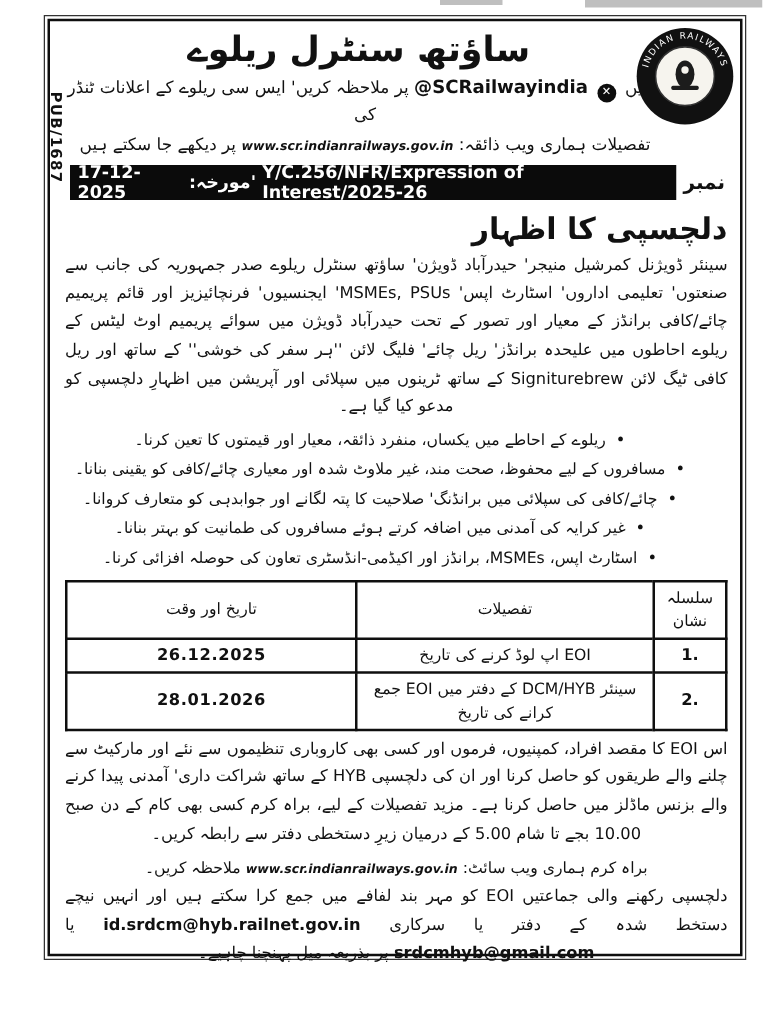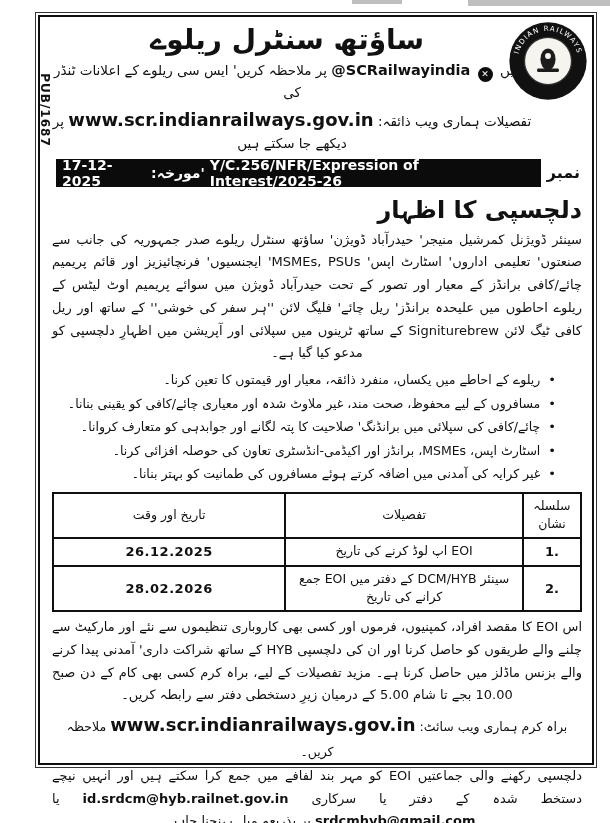--- a/index.html
+++ b/index.html
@@ -25,21 +25,21 @@
   }
   .logo{position:absolute;right:2px;top:2px;width:84px;height:84px;}
   .masthead{
     text-align:center;font-size:28px;font-weight:800;line-height:1.25;
     margin:2px 60px 0 0;letter-spacing:0;
   }
   .social-line,.web-line{
     text-align:center;font-size:13.5px;margin:3px 50px 0 0;line-height:1.5;
   }
   .handle{font-size:14.5px;margin-top:12px;}
-  .url{font-size:18px;}
+  .url{font-size:10px;font-style:italic;}
   .x-badge{
     display:inline-flex;width:15px;height:15px;border-radius:50%;
     background:#0d0d0d;color:#fff;align-items:center;justify-content:center;
     font-size:9px;vertical-align:-2px;margin:0 3px;font-weight:bold;
   }
   .ref-row{display:flex;direction:rtl;align-items:center;margin:6px 0 0 4px;gap:6px;}
   .ref-label{font-size:16px;font-weight:bold;white-space:nowrap;padding-right:2px;}
   .ref-bar{
     flex:1;background:#0b0b0b;color:#fff;height:28px;display:flex;direction:rtl;
     align-items:center;justify-content:center;gap:5px;font-weight:bold;font-size:14px;
@@ -47,21 +47,21 @@
   }
   .notice-title{
     text-align:right;font-size:24px;font-weight:800;margin:9px 0 4px;line-height:1.2;
   }
   .para{
     font-size:13px;line-height:1.75;text-align:justify;text-align-last:center;
     margin:3px 0;
   }
   .center-line{font-size:12.5px;text-align:center;margin:3px 0;line-height:1.7;}
   .objectives{list-style:none;margin:2px 26px 4px 0;padding:0;}
-  .objectives li{font-size:12.5px;line-height:1.8;text-align:right;}
+  .objectives li{font-size:12.5px;line-height:1.8;text-align:center;}
   .objectives .dot{margin-left:8px;font-size:13px;}
   table{width:100%;border-collapse:collapse;margin:6px 0 4px;direction:rtl;}
   th,td{border:2px solid #0f0f0f;padding:3px 6px;text-align:center;font-size:12.5px;line-height:1.5;}
   th{font-weight:normal;}
   .c-serial{width:11%;}
   .c-details{width:45%;}
   .c-date{width:44%;}
   td.serial{font-weight:bold;font-size:13px;}
   td.date{font-weight:bold;font-size:13px;letter-spacing:0.5px;direction:ltr;}
   b[dir="ltr"]{unicode-bidi:embed;}
@@ -121,42 +121,42 @@
       <h1 class="notice-title" dir="rtl">دلچسپی کا اظہار</h1>
 
       <p class="para" dir="rtl">سینئر ڈویژنل کمرشیل منیجر' حیدرآباد ڈویژن' ساؤتھ سنٹرل ریلوے صدر جمہوریہ کی جانب سے صنعتوں' تعلیمی اداروں' اسٹارٹ اپس' MSMEs, PSUs' ایجنسیوں' فرنچائیزیز اور قائم پریمیم چائے/کافی برانڈز کے معیار اور تصور کے تحت حیدرآباد ڈویژن میں سوائے پریمیم اوٹ لیٹس کے ریلوے احاطوں میں علیحدہ برانڈز' ریل چائے' فلیگ لائن ''ہر سفر کی خوشی'' کے ساتھ اور ریل کافی ٹیگ لائن Signiturebrew کے ساتھ ٹرینوں میں سپلائی اور آپریشن میں اظہارِ دلچسپی کو مدعو کیا گیا ہے۔</p>
 
 
 
       <ul class="objectives" dir="rtl">
         <li><span class="dot">•</span><span>ریلوے کے احاطے میں یکساں، منفرد ذائقہ، معیار اور قیمتوں کا تعین کرنا۔</span></li>
         <li><span class="dot">•</span><span>مسافروں کے لیے محفوظ، صحت مند، غیر ملاوٹ شدہ اور معیاری چائے/کافی کو یقینی بنانا۔</span></li>
         <li><span class="dot">•</span><span>چائے/کافی کی سپلائی میں برانڈنگ' صلاحیت کا پتہ لگانے اور جوابدہی کو متعارف کروانا۔</span></li>
+        <li><span class="dot">•</span><span>غیر کرایہ کی آمدنی میں اضافہ کرتے ہوئے مسافروں کی طمانیت کو بہتر بنانا۔</span></li>
         <li><span class="dot">•</span><span>اسٹارٹ اپس، MSMEs، برانڈز اور اکیڈمی-انڈسٹری تعاون کی حوصلہ افزائی کرنا۔</span></li>
-        <li><span class="dot">•</span><span>غیر کرایہ کی آمدنی میں اضافہ کرتے ہوئے مسافروں کی طمانیت کو بہتر بنانا۔</span></li>
       </ul>
 
       <table>
         <thead>
           <tr>
             <th class="c-serial">سلسلہ نشان</th>
             <th class="c-details">تفصیلات</th>
             <th class="c-date">تاریخ اور وقت</th>
           </tr>
         </thead>
         <tbody>
           <tr>
             <td class="serial">.1</td>
             <td dir="rtl">EOI اپ لوڈ کرنے کی تاریخ</td>
             <td class="date">26.12.2025</td>
           </tr>
           <tr>
             <td class="serial">.2</td>
             <td dir="rtl">سینئر DCM/HYB کے دفتر میں EOI جمع کرانے کی تاریخ</td>
-            <td class="date">28.02.2026</td>
+            <td class="date">28.01.2026</td>
           </tr>
         </tbody>
       </table>
 
       <p class="para" dir="rtl">اس EOI کا مقصد افراد، کمپنیوں، فرموں اور کسی بھی کاروباری تنظیموں سے نئے اور مارکیٹ سے چلنے والے طریقوں کو حاصل کرنا اور ان کی دلچسپی HYB کے ساتھ شراکت داری' آمدنی پیدا کرنے والے بزنس ماڈلز میں حاصل کرنا ہے۔ مزید تفصیلات کے لیے، براہ کرم کسی بھی کام کے دن صبح 10.00 بجے تا شام 5.00 کے درمیان زیرِ دستخطی دفتر سے رابطہ کریں۔</p>
 
       <div class="center-line" dir="rtl">
         <span>براہ کرم ہماری ویب سائٹ:</span>
         <b class="url" dir="ltr">www.scr.indianrailways.gov.in</b>
         <span>ملاحظہ کریں۔</span>

